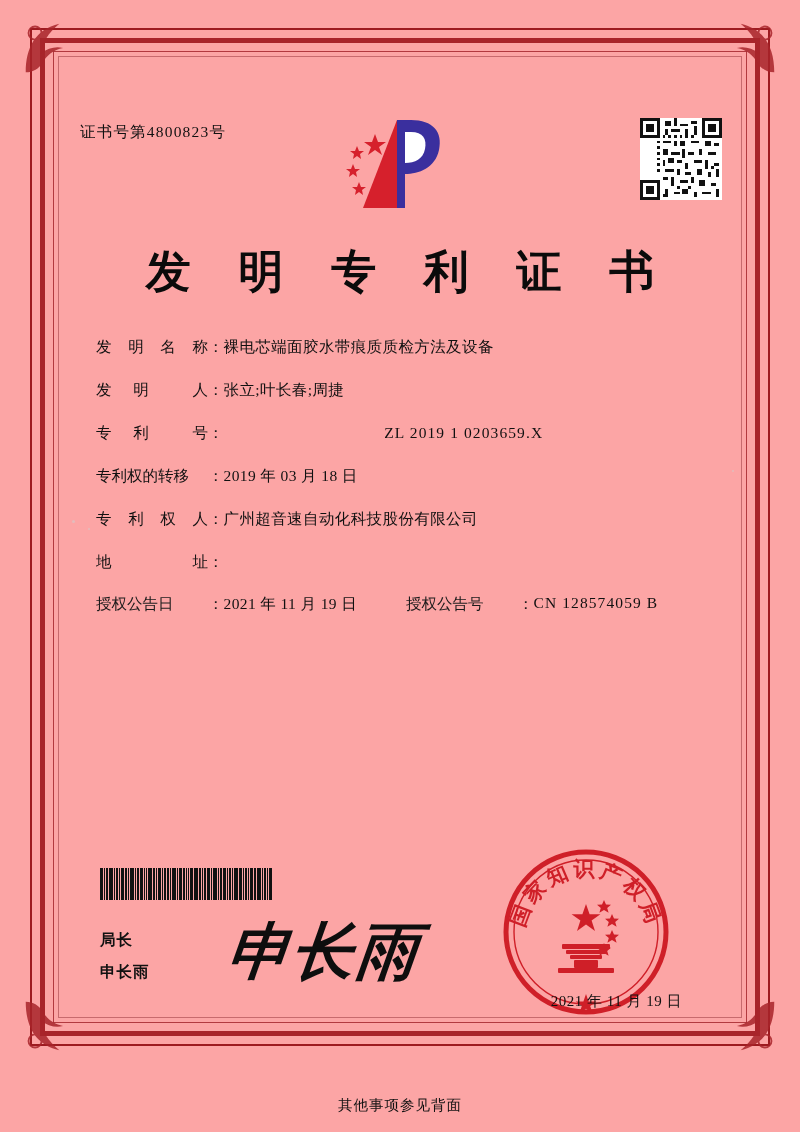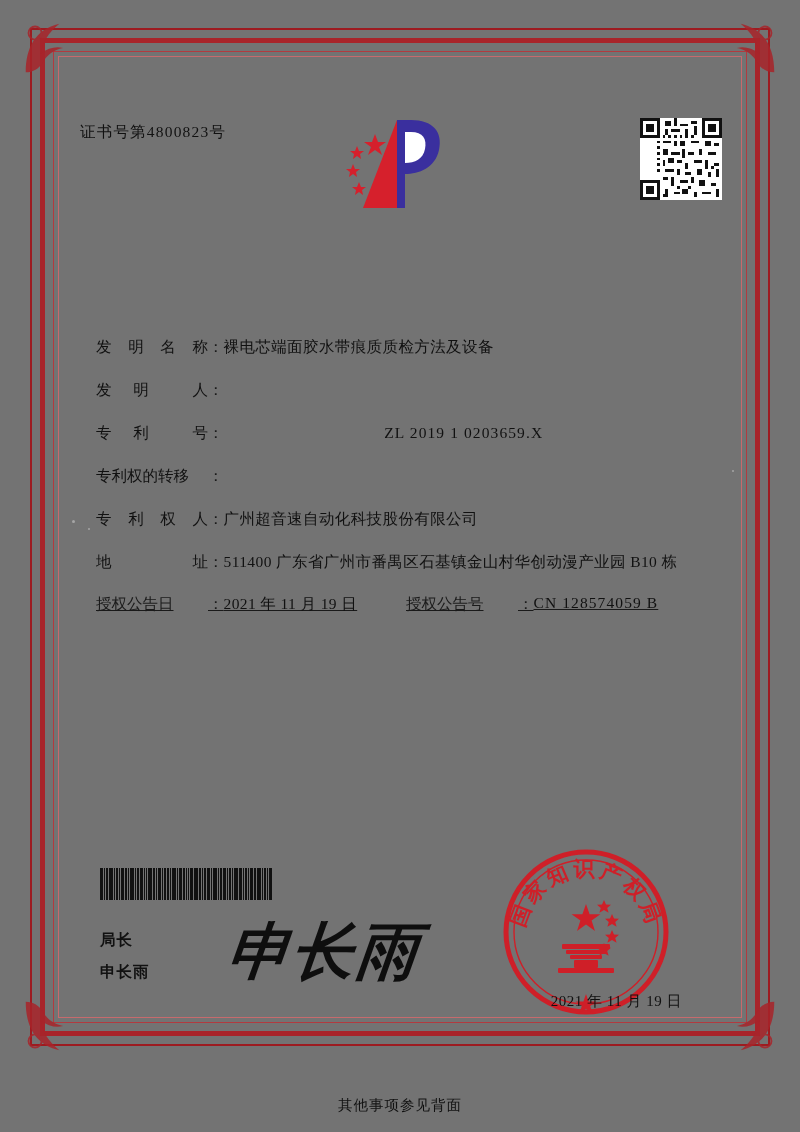--- a/index.html
+++ b/index.html
@@ -12,21 +12,21 @@
     height: 1132px;
     font-family: "Liberation Serif", "DejaVu Serif", serif;
     color: #1a1a1a;
     position: relative;
     overflow: hidden;
   }
 
   .page {
     position: absolute;
     inset: 0;
-    background: #737373;
+    background: #fca5a5;
   }
 
   
   .frame-outer {
     position: absolute;
     left: 30px; top: 28px; right: 30px; bottom: 86px;
     border: 2px solid #9d1b20;
   }
   .frame-mid {
     position: absolute;
@@ -137,21 +137,20 @@
     font-family: "Liberation Serif", serif;
     letter-spacing: 1.1px;
     text-align: center;
   }
 
   
   .row-two {
     display: flex;
     align-items: flex-start;
     margin-bottom: 18px;
-    text-decoration: underline;
   }
   .row-two .half {
     display: flex;
     align-items: flex-start;
   }
   .row-two .half.left { width: 310px; flex: 0 0 310px; }
   .lab-wide {
     display: flex;
     justify-content: space-between;
     width: 112px;
@@ -414,20 +413,21 @@
         <rect x="22" y="26" width="3" height="1"></rect>
           <rect x="27" y="25" width="1" height="3"></rect>
         <rect x="8" y="27" width="2" height="1"></rect>
           <rect x="13" y="24" width="1" height="1"></rect>
         <rect x="17" y="24" width="1" height="1"></rect>
           <rect x="25" y="17" width="1" height="1"></rect>
       </g>
     </svg>
   </div>
 
+  <div class="doc-title">发 明 专 利 证 书</div>
 
   <div class="fields">
 
     <div class="field-row">
       <div class="field-label">
         <span>发</span>
         <span>明</span>
         <span>名</span>
         <span>称</span>
       </div>
@@ -436,58 +436,59 @@
     </div>
 
     <div class="field-row">
       <div class="field-label">
         <span>发</span>
         <span>明</span>
         <span></span>
         <span>人</span>
       </div>
       <div class="field-colon">：</div>
+      <div class="field-value">张立;叶长春;周捷</div>
     </div>
 
     <div class="field-row">
       <div class="field-label">
         <span>专</span>
         <span>利</span>
         <span></span>
         <span>号</span>
       </div>
       <div class="field-colon">：</div>
       <div class="field-value latin">ZL 2019 1 0203659.X</div>
     </div>
 
     <div class="field-row">
       <div class="field-label">
         <span>专利权的转移</span>
       </div>
       <div class="field-colon">：</div>
+      <div class="field-value">2019 年 03 月 18 日</div>
     </div>
 
     <div class="field-row">
       <div class="field-label">
         <span>专</span>
         <span>利</span>
         <span>权</span>
         <span>人</span>
       </div>
       <div class="field-colon">：</div>
       <div class="field-value">广州超音速自动化科技股份有限公司</div>
     </div>
 
     <div class="field-row">
       <div class="field-label">
         <span>地</span>
         <span>址</span>
       </div>
       <div class="field-colon">：</div>
-      <div class="field-value">511400 广东省广州市番禺区石基镇金山村华创动漫产业园 B10 栋</div>
     </div>
 
     <div class="row-two">
       <div class="half left">
         <div class="lab-wide">授权公告日</div>
         <div class="field-colon">：</div>
         <div class="field-value">2021 年 11 月 19 日</div>
       </div>
       <div class="half">
         <div class="lab-wide2">授权公告号</div>

